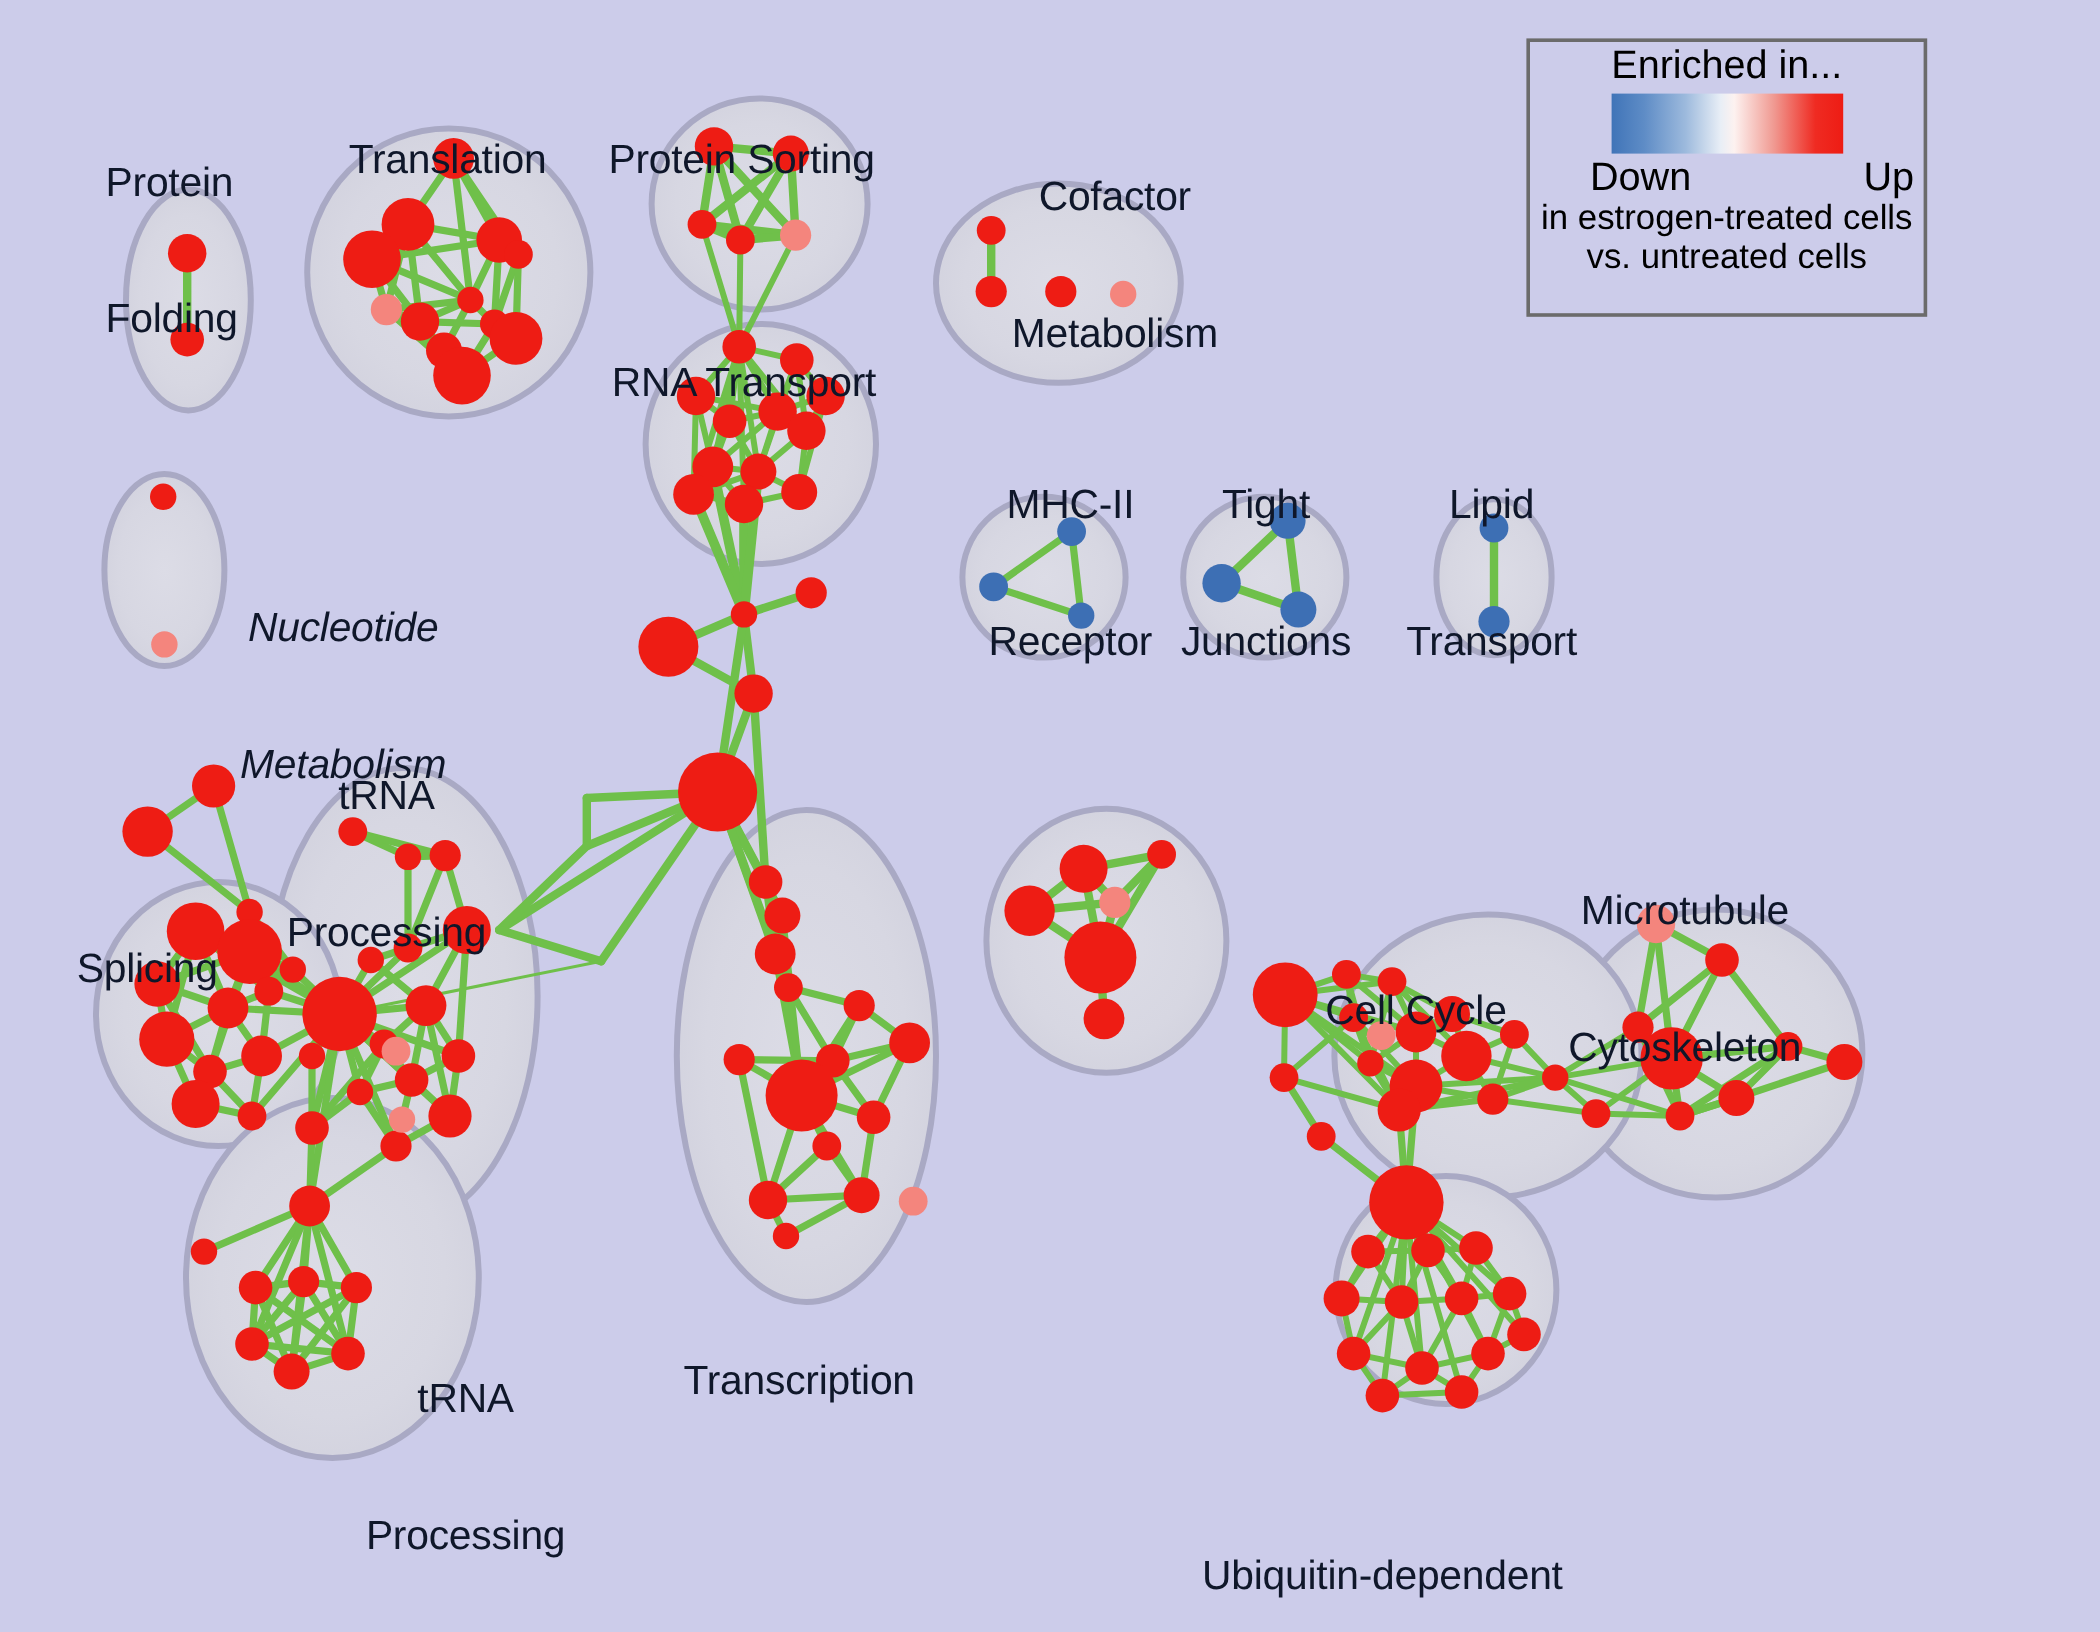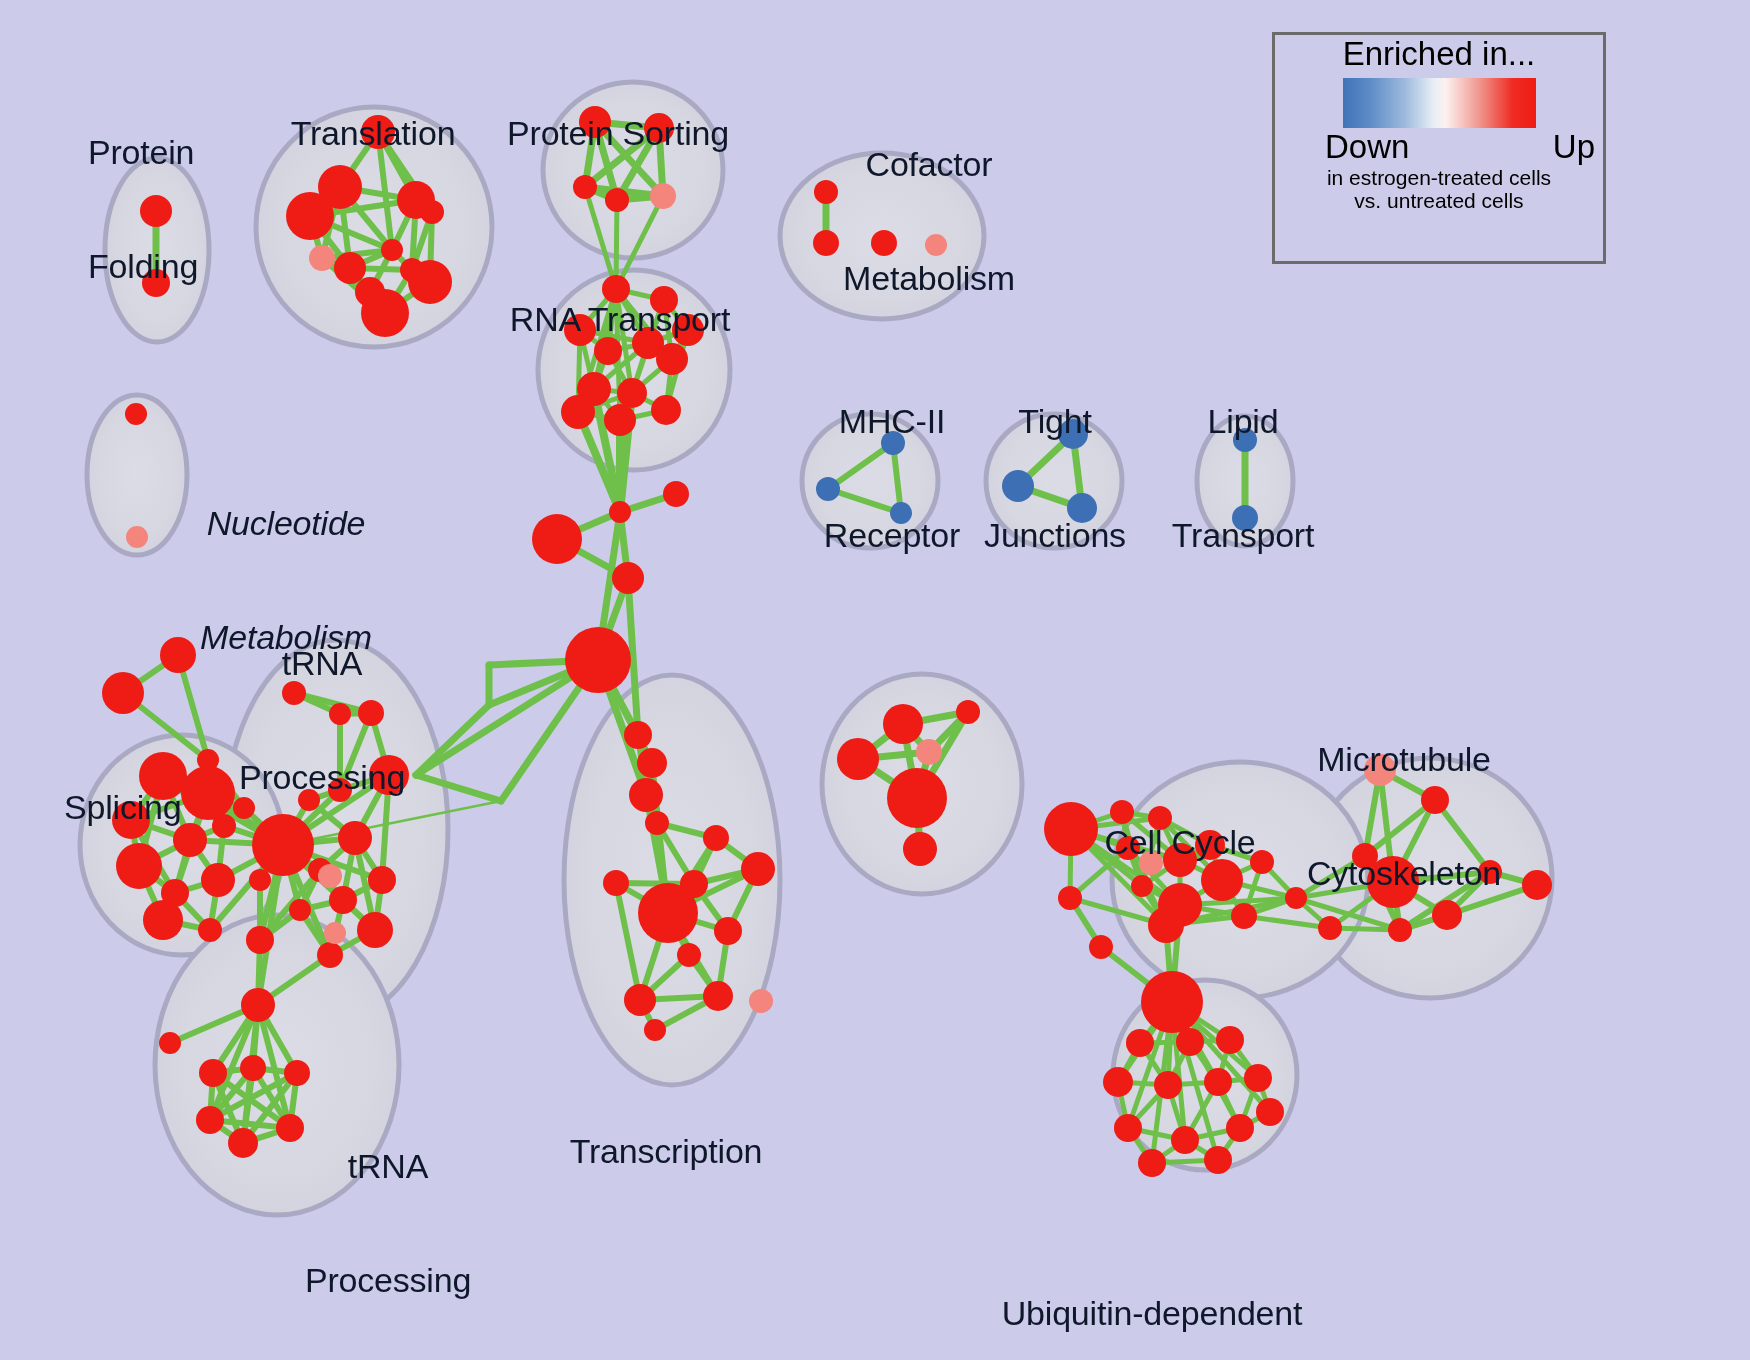--- a/index.html
+++ b/index.html
@@ -71,21 +71,21 @@
     width: 270px;
     display: flex;
     justify-content: space-between;
     font-size: 33px;
     margin-top: 2px;
     line-height: 1.05;
     margin-left: 42px;
   }
   #legend-sub {
     text-align: center;
-    font-size: 21px;
+    font-size: 29px;
     line-height: 1.12;
     margin-top: 1px;
   }
   .lg-line { display: block; }
 </style>
 </head>
 <body>
 
 <div id="figure">
 

